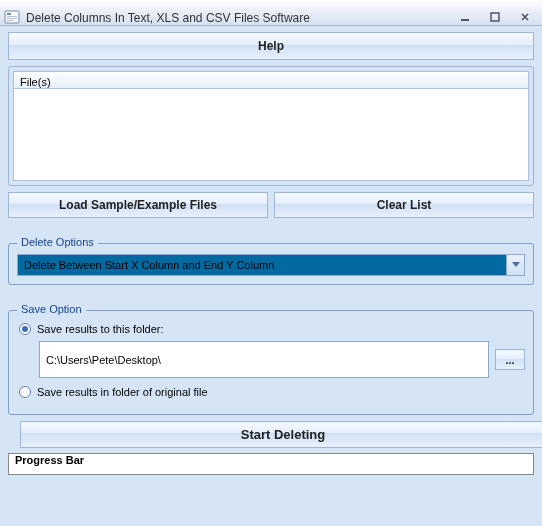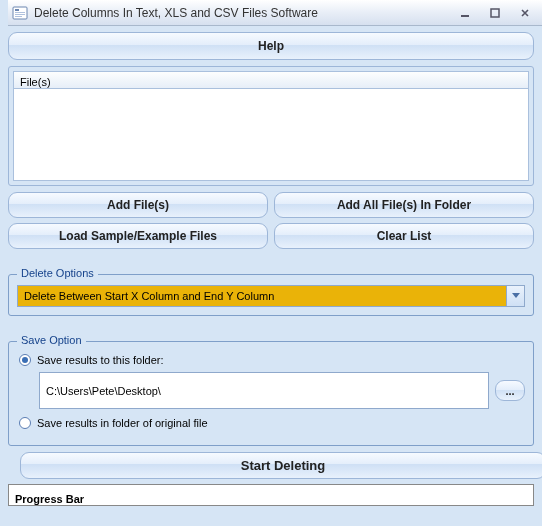--- a/index.html
+++ b/index.html
@@ -10,23 +10,22 @@
     background: #d6e5f5;
     width: 542px;
     height: 526px;
     overflow: hidden;
   }
   .titlebar {
     height: 26px;
     background: linear-gradient(to bottom, #ffffff 0%, #e8eef7 50%, #d6e0ef 100%);
     border-bottom: 1px solid #a8b8cc;
     display: flex;
-    align-items: center;
+    align-items: flex-end;
     padding: 0 4px;
-    margin-left: 8px;
   }
   .titlebar .app-icon {
     width: 16px; height: 16px;
     margin-right: 6px;
     display: inline-flex; align-items: center; justify-content: center;
   }
   .titlebar .title {
     flex: 1;
     font-size: 12px;
     color: #333;
@@ -41,21 +40,21 @@
     line-height: 1;
   }
 
   .client {
     padding: 6px 8px 8px 8px;
   }
 
   .btn {
     background: linear-gradient(to bottom, #f6faff 0%, #e4eefb 45%, #cfe0f5 46%, #e8f1fc 100%);
     border: 1px solid #9db6d8;
-    border-radius: 9px;
+    border-radius: 0;
     font: inherit;
     font-weight: bold;
     font-size: 12px;
     color: #222;
     cursor: default;
     display: flex;
     align-items: center;
     justify-content: center;
     padding: 0;
   }
@@ -110,21 +109,21 @@
     padding: 0 4px;
     color: #15428b;
     font-size: 11px;
   }
 
   .combo {
     display: flex;
     width: 100%;
     height: 22px;
     border: 1px solid #8fa9cc;
-    background: #eab308;
+    background: #0369a1;
   }
   .combo .combo-text {
     flex: 1;
     padding: 0 6px;
     display: flex;
     align-items: center;
     font-size: 11px;
   }
   .combo .combo-btn {
     width: 18px;
@@ -163,21 +162,21 @@
     display: flex; align-items: center;
     font-size: 11px;
   }
 
   .start-btn { width: 100%; height: 27px; margin-bottom: 5px; font-size: 13px; margin-left: 12px; }
 
   .progress {
     height: 22px;
     border: 1px solid #888;
     background: #fff;
-    display: flex; align-items: flex-end;
+    display: flex; align-items: flex-start;
     padding: 0 6px;
     font-weight: bold;
     font-size: 11px;
   }
 </style>
 </head>
 <body>
 
 <div class="titlebar">
   <span class="app-icon">
@@ -217,28 +216,20 @@
 
   <div class="panel">
     <div class="fileheader">
       <span>File(s)</span>
     </div>
     <div class="filelist"></div>
   </div>
 
   <div class="btnrow">
     <div class="btn">
-      <span>Add File(s)</span>
-    </div>
-    <div class="btn">
-      <span>Add All File(s) In Folder</span>
-    </div>
-  </div>
-  <div class="btnrow">
-    <div class="btn">
       <span>Load Sample/Example Files</span>
     </div>
     <div class="btn">
       <span>Clear List</span>
     </div>
   </div>
 
   <div class="groupbox">
     <div class="legend">Delete Options</div>
     <div class="combo">

